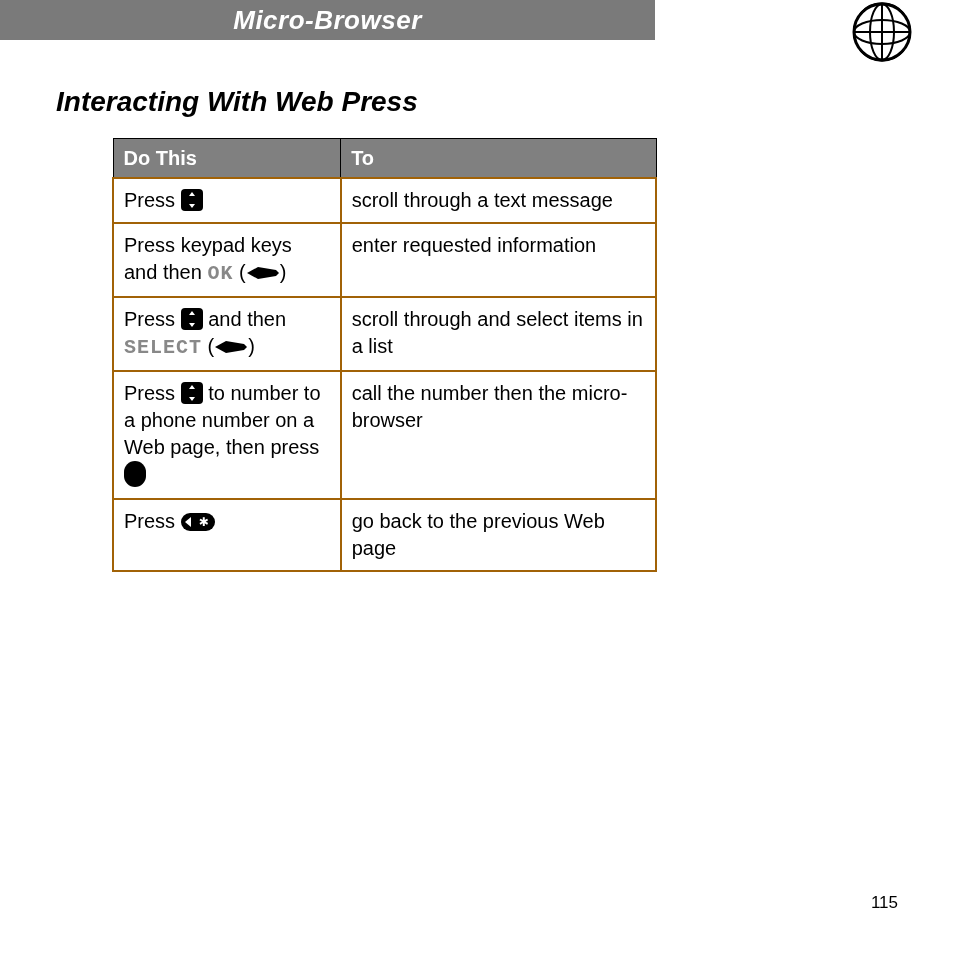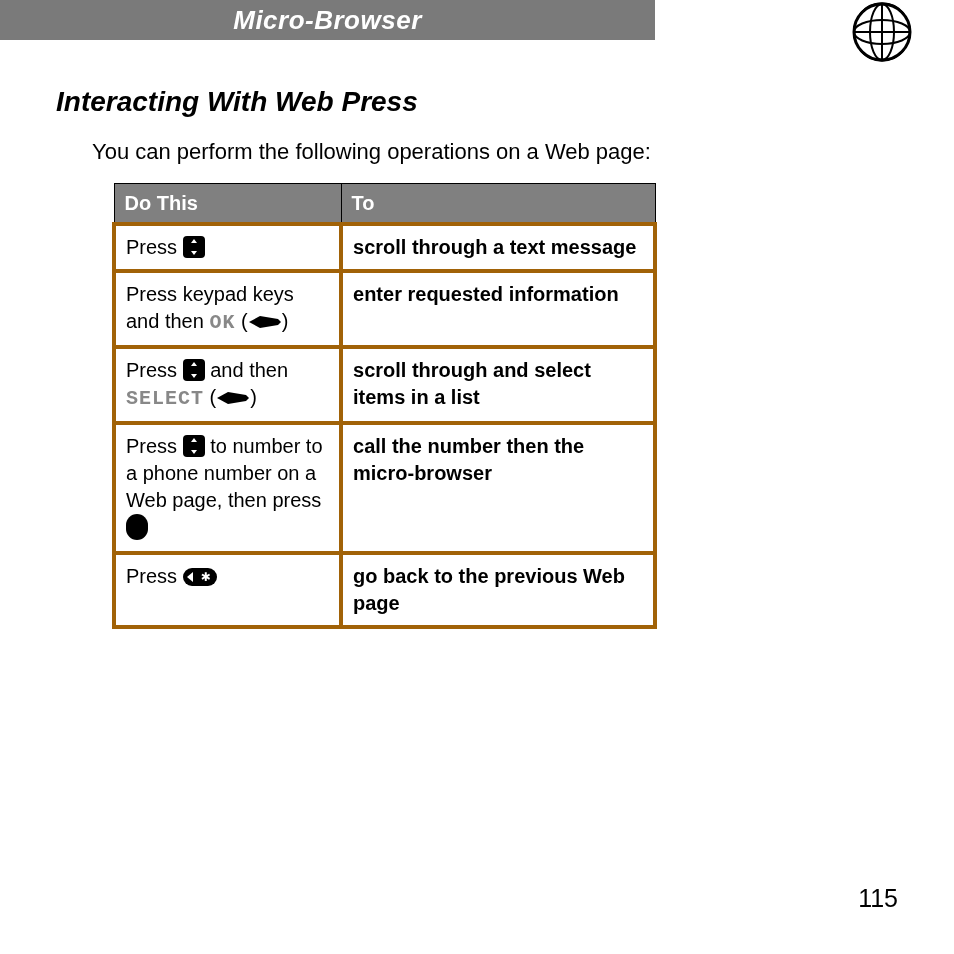--- a/index.html
+++ b/index.html
@@ -65,28 +65,28 @@
   table.ops th {
     background: #808080;
     color: #fff;
     text-align: left;
     font-weight: 700;
     font-size: 20px;
     padding: 6px 10px;
     border: 1px solid #000;
   }
   table.ops td {
-    border: 4px solid #a16207;
+    border: 2px solid #a16207;
     padding: 8px 10px;
     vertical-align: top;
     font-size: 20px;
     line-height: 1.35;
   }
   table.ops td.col-do   { width: 210px; }
-  table.ops td.col-to   { width: 300px; font-weight: bold; }
+  table.ops td.col-to   { width: 300px; }
   .softkey {
     font-family: "Courier New", monospace;
     font-weight: 700;
     letter-spacing: 1px;
     color: #888;
   }
   .icon-scroll, .icon-send {
     display: inline-block;
     width: 22px;
     height: 22px;
@@ -146,21 +146,21 @@
     position: absolute;
     right: 6px;
     top: 1px;
     color: #fff;
     font-size: 12px;
   }
   .page-num {
     position: absolute;
     bottom: 40px;
     right: 56px;
-    font-size: 25px;
+    font-size: 17px;
   }
 </style>
 </head>
 <body>
 <div class="page">
 
 <div class="header-band">
   <span>Micro-Browser</span>
 </div>
 
@@ -171,21 +171,20 @@
     <ellipse cx="32" cy="32" rx="12" ry="28" fill="none" stroke="#000" stroke-width="2"></ellipse>
     <line x1="4" y1="32" x2="60" y2="32" stroke="#000" stroke-width="2"></line>
     <line x1="32" y1="4" x2="32" y2="60" stroke="#000" stroke-width="2"></line>
     <path d="M10 14 A28 28 0 0 1 54 14" fill="none" stroke="#000" stroke-width="2"></path>
     <path d="M10 50 A28 28 0 0 0 54 50" fill="none" stroke="#000" stroke-width="2"></path>
   </svg>
 </div>
 
 <div class="content">
   <h2 class="section">Interacting With Web Press</h2>
-  <p class="intro">You can perform the following operations on a Web page:</p>
 
   <table class="ops">
     <thead>
       <tr>
         <th>Do This</th>
         <th>To</th>
       </tr>
     </thead>
     <tbody id="rows">
           <tr>

